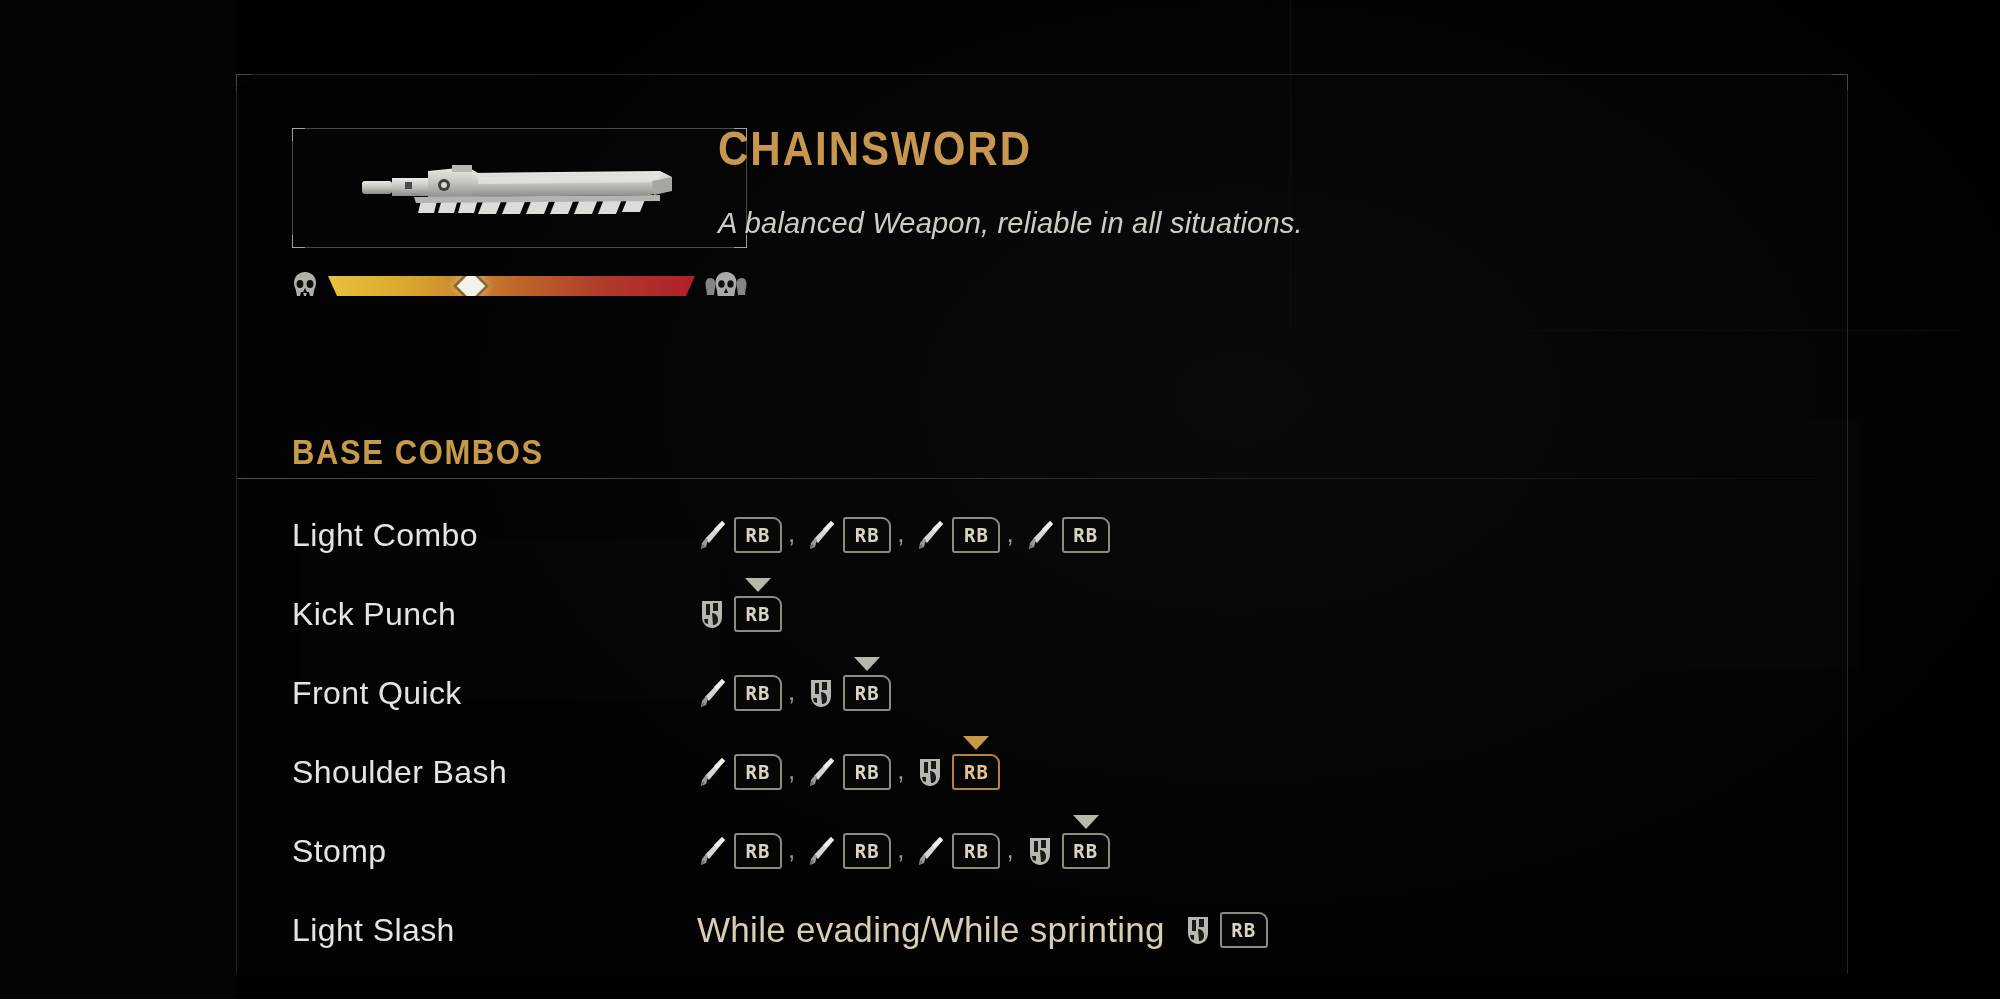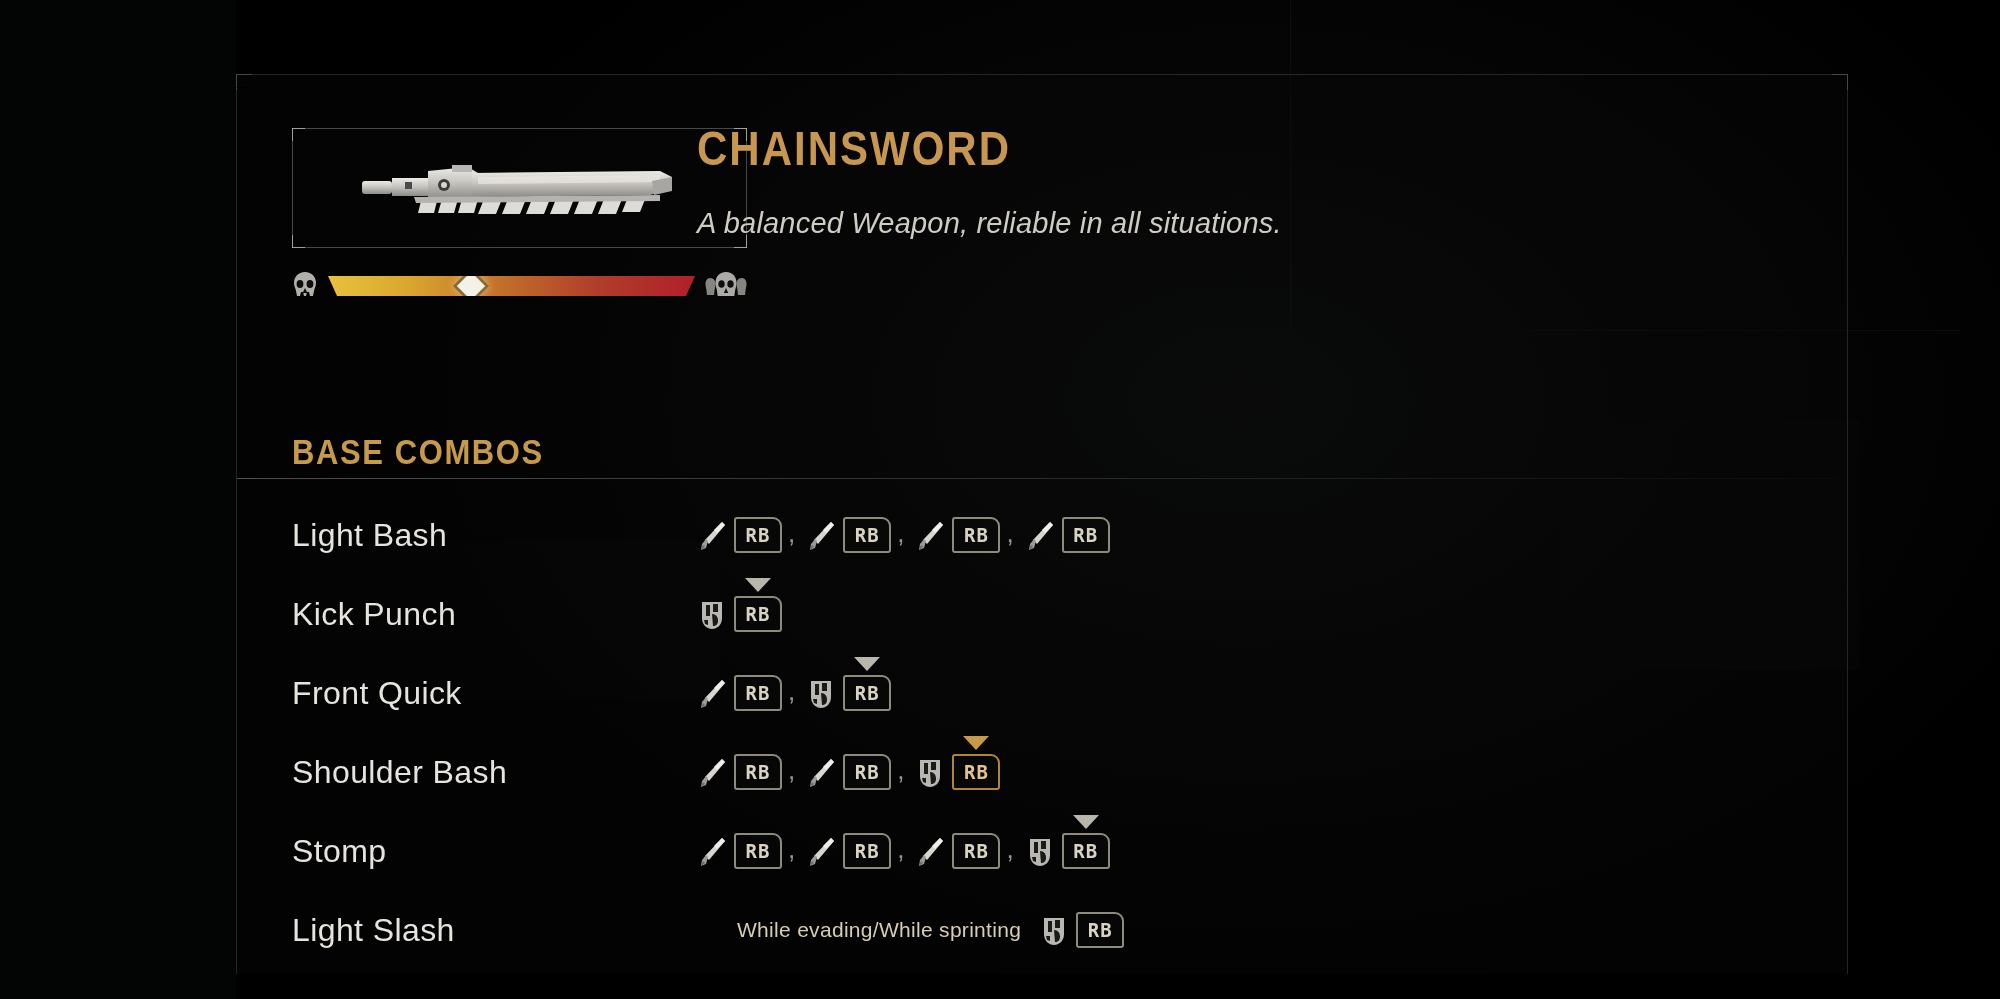--- a/index.html
+++ b/index.html
@@ -96,24 +96,24 @@
   #combo-list{ position:absolute; left:0; top:420px; width:100%; }
   .combo-row{ position:relative; height:79px; display:flex; align-items:center; }
   .combo-name{
     position:absolute; left:55px; top:50%; transform:translateY(-50%);
     font-size:32px; color:#e6e4de; letter-spacing:.4px;
   }
   .combo-seq{
     position:absolute; left:460px; top:50%; transform:translateY(-50%);
     display:flex; align-items:center; gap:0px;
   }
-  .seq-group{ display:flex; align-items:flex-end; gap:7px; position:relative; }
+  .seq-group{ display:flex; align-items:center; gap:7px; position:relative; }
   .sep{ color:#9b978d; font-size:26px; margin:0 11px 0 6px; align-self:flex-end; padding-bottom:4px;}
   .cond-text{
-    font-size:21px; color:#d9cdb2; letter-spacing:.3px; margin-right:18px;margin-left:40px;
+    font-size:35px; color:#d9cdb2; letter-spacing:.3px; margin-right:18px;
   }
 
   
   .act-ico{ width:30px; height:34px; flex:0 0 auto; }
 
   
   .keycap{
     position:relative;
     min-width:48px; height:36px;
     border:2px solid #8d8a7e;
@@ -224,21 +224,21 @@
         <ellipse cx="25.5" cy="14" rx="3.2" ry="3.8" fill="#111"></ellipse>
         <path d="M21 18 L18.8 23 L23.2 23 Z" fill="#111"></path>
       </svg>
     </div>
 
     <div id="section-title">BASE COMBOS</div>
     <div id="section-rule"></div>
 
     <div id="combo-list">
         <div class="combo-row">
-          <div class="combo-name">Light Bash</div>
+          <div class="combo-name">Light Combo</div>
           <div class="combo-seq">
             <span class="seq-group">
               <svg class="act-ico" viewBox="0 0 30 34">
                 <path d="M25 3 L28 6 L12 25 L8 21 Z" fill="#d7d5d0"></path>
                 <path d="M25 3 L28 6 L20 14 L17 11 Z" fill="#f0eeea"></path>
                 <path d="M11 22 L9 20 L5 25 L4 31 L9 29 Z" fill="#9c9a96"></path>
                 <path d="M6 26 L8 28 L4 31 Z" fill="#6e6c69"></path>
               </svg>
               <span class="wrap-key">
                 <span class="keycap">RB</span>
@@ -434,18 +434,18 @@
                 <path d="M15 16 C19 16 21 19 21 23 C21 26 19 28 16 28 Z" fill="#1a1a19"></path>
                 <path d="M7 22 L11 22 L11 27 L8 26 Z" fill="#1a1a19"></path>
               </svg>
               <span class="wrap-key">
                 <span class="keycap">RB</span>
               </span>
             </span>
           </div>
         </div>
       </div>
-  <div style="position: absolute; left: 460px; top: 46px;">
+  <div style="position: absolute; left: 481px; top: 46px;">
         <div style="font-size:42px;font-weight:700;letter-spacing:2px;color:#c79651;font-family:'Liberation Sans',sans-serif;transform:scaleY(1.16);transform-origin:left top;">CHAINSWORD</div>
         <div style="margin-top:38px;font-size:29px;font-style:italic;color:#cfccc4;letter-spacing:.2px;">A balanced Weapon, reliable in all situations.</div>
       </div>
     </div>
 </div>
 
 </body></html>

